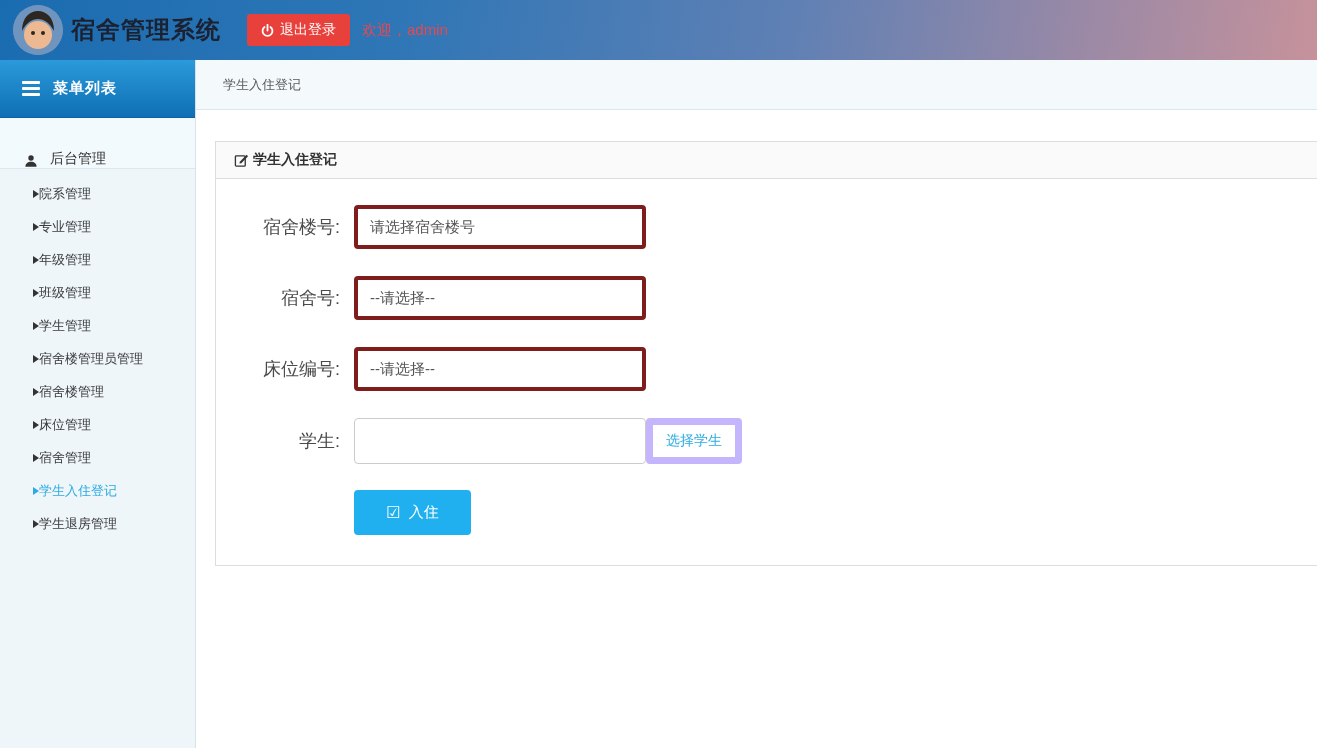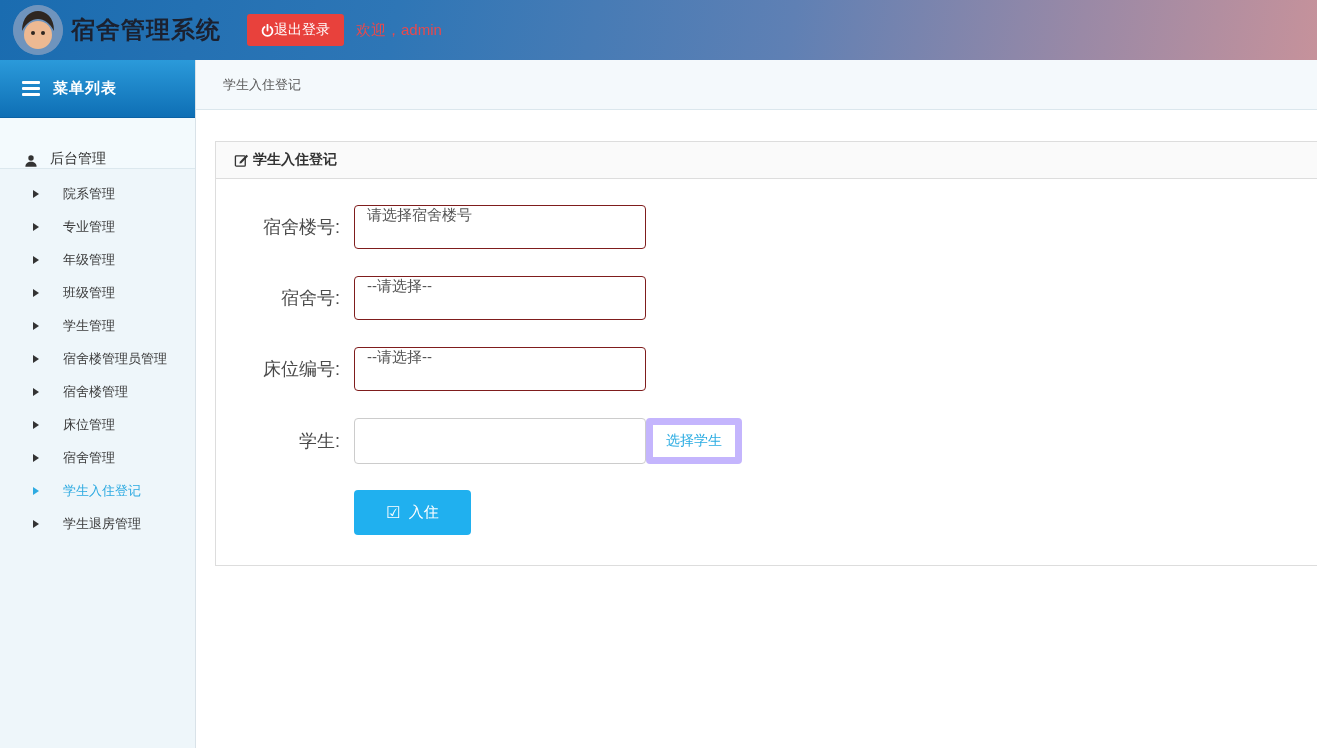--- a/index.html
+++ b/index.html
@@ -5,42 +5,42 @@
   * { margin:0; padding:0; box-sizing:border-box; }
   html,body { width:1317px; height:748px; overflow:hidden;
     font-family:"Liberation Sans","DejaVu Sans",sans-serif; background:#fff; }
 
   
   .topbar { height:60px; display:flex; align-items:center;
     background:linear-gradient(100deg,#1a6cb0 0%,#2e76b6 30%,#5f80b4 60%,#9a89a6 82%,#c6929b 100%); }
   .avatar { width:50px; height:50px; border-radius:50%; margin-left:13px; flex:none;
     overflow:hidden; background:#6f94bd; }
   .brand { font-size:24px; font-weight:600; color:#1b2130; margin-left:8px; letter-spacing:1px; }
-  .logout-btn { margin-left:26px; height:32px; padding:0 14px; display:flex; align-items:center; 
+  .logout-btn { margin-left:26px; height:32px; padding:0 14px; display:flex; align-items:center; gap:6px;
     background:#e8413c; color:#fff; border:none; border-radius:3px; font-size:14px; cursor:pointer;
     font-family:inherit; }
   .welcome { margin-left:12px; font-size:15px; color:#e8494d; }
 
   
   .layout { display:flex; height:688px;border-radius:11px; }
   .sidebar { width:196px; flex:none; background:#eef6fa; border-right:1px solid #d9e2e8;
     display:flex; flex-direction:column; }
   .main { flex:1; min-width:0; display:flex; flex-direction:column; }
 
   
   .side-head { height:58px; flex:none; display:flex; align-items:center; padding-left:22px; gap:13px;
     background:linear-gradient(#2b9ada,#0e6fb5); border-bottom:1px solid #0a62a5; }
   .side-head-label { color:#fff; font-size:15px; font-weight:bold; letter-spacing:1px; }
   .hamburger { width:18px; display:flex; flex-direction:column; gap:3px; }
   .hamburger i { display:block; height:3px; background:#fff; border-radius:1px; }
   .side-section { height:51px; flex:none; display:flex; align-items:flex-end; padding-left:24px; gap:12px;
     border-bottom:1px solid #dce8ee; background:#f3fafd; }
   .side-section-label { font-size:14px; color:#333; }
   .menu { padding-top:8px; }
-  .menu-item { height:33px; display:flex; align-items:center; padding-left:33px; gap:24px;
+  .menu-item { height:33px; display:flex; align-items:center; padding-left:33px; gap:0;
     font-size:13px; color:#3a3a3a; cursor:pointer; }
   .menu-item .tri { width:0; height:0; border-left:6px solid #333;
     border-top:4px solid transparent; border-bottom:4px solid transparent; flex:none; }
   .menu-item.active { color:#2daae1; }
   .menu-item.active .tri { border-left-color:#2daae1; }
 
   
   .breadcrumb-bar { height:50px; flex:none; display:flex; align-items:center; padding-left:27px;
     background:#f4f9fc; border-bottom:1px solid #dbe7ed; font-size:13px; color:#5a5a5a; }
   .content { flex:1; background:#fff; padding:31px 0 0 19px; }
@@ -48,22 +48,22 @@
   .panel { border:1px solid #ddd; border-right:none; background:#fff; }
   .panel-head { height:37px; background:#fafafa; border-bottom:1px solid #ddd;
     display:flex; align-items:center; padding-left:18px; gap:4px;
     font-size:14px; font-weight:bold; color:#333; }
   .panel-body { padding-bottom:30px; }
 
   .form-row { display:flex; align-items:center; margin-top:27px; }
   .form-row.first { margin-top:26px; }
   .f-label { width:124px; flex:none; text-align:right; font-size:18px; color:#4a4a4a; }
   .f-ctrl { margin-left:14px; display:flex; align-items:center; }
-  .select-box { width:292px; height:44px; border:1px solid #7f1d1d; border-radius:4px; background:#fff;
-    display:flex; align-items:flex-start; padding:0 12px; font-size:15px; color:#555; cursor:pointer; }
+  .select-box { width:292px; height:44px; border:4px solid #7f1d1d; border-radius:4px; background:#fff;
+    display:flex; align-items:center; padding:0 12px; font-size:15px; color:#555; cursor:pointer; }
   .text-input { width:292px; height:46px; border:1px solid #ccc; border-radius:4px;
     padding:0 12px; font-size:15px; color:#555; font-family:inherit; outline:none; }
   .pick-btn { width:96px; height:46px; border:7px solid #c4b5fd; border-radius:4px; background:#fff;
     color:#29abe2; font-size:14px; cursor:pointer; font-family:inherit; }
   .submit-btn { margin:26px 0 0 138px; width:117px; height:45px; border:none; border-radius:4px;
     background:#20b0ef; color:#fff; font-size:15px; cursor:pointer; font-family:inherit;
     display:flex; align-items:center; justify-content:center; gap:8px; }
   .submit-btn .icn { font-size:16px; line-height:1; }
   .icon-svg { flex:none; display:block; }
 </style>

